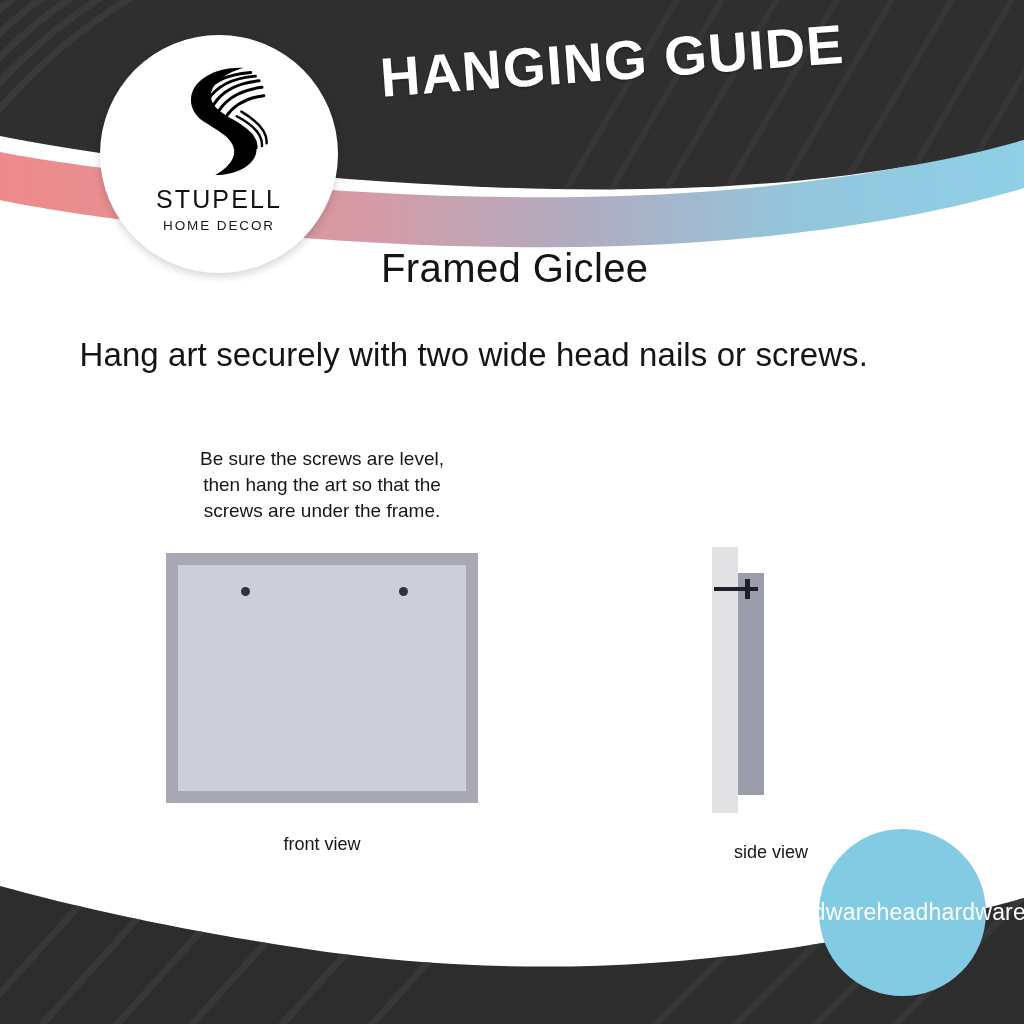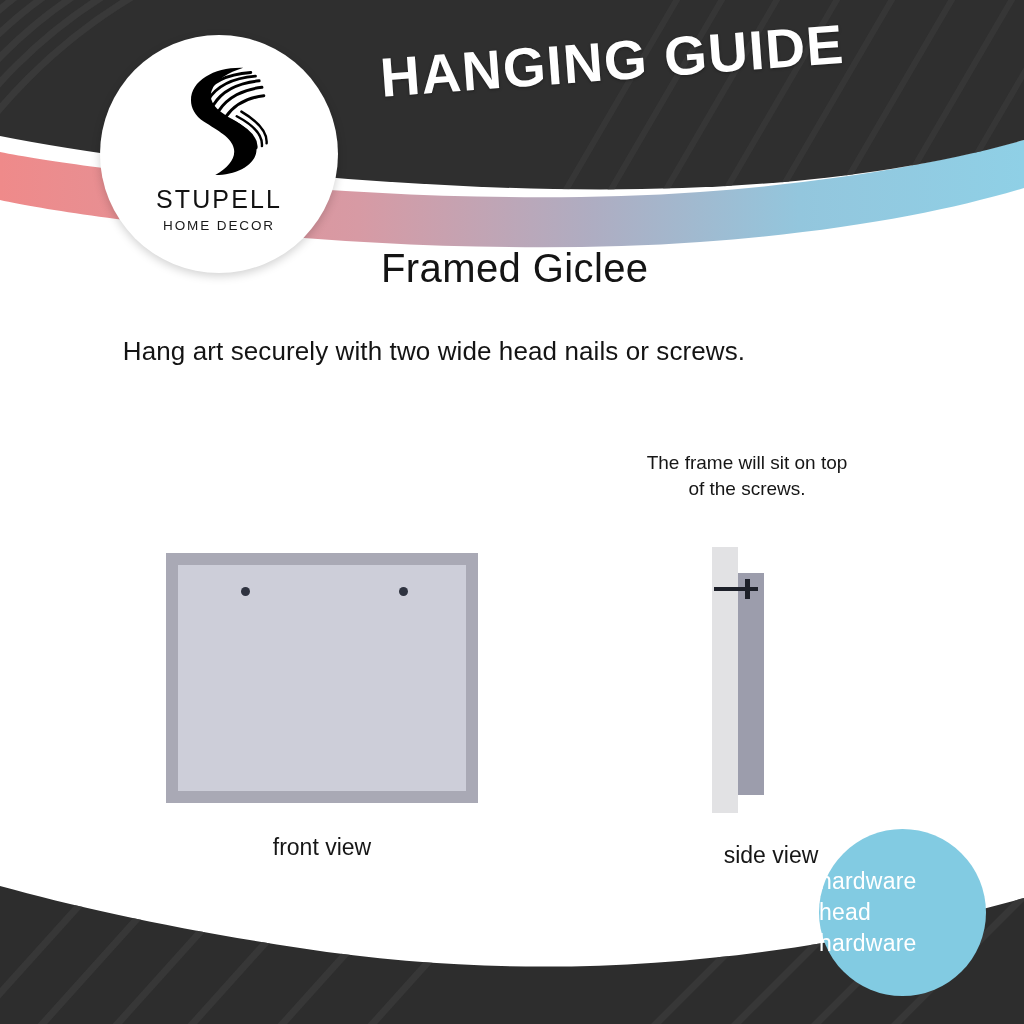--- a/index.html
+++ b/index.html
@@ -94,22 +94,22 @@
     z-index: 4;
     margin-top: 8px;
   }
 
   
   #main-instruction {
     position: absolute;
     left: 0;
     top: 336px;
     width: 868px;
-    text-align: center;
-    font-size: 26px;
+    text-align: right;
+    font-size: 33px;
     color: #141414;
     font-weight: 500;
     letter-spacing: 0.1px;
     z-index: 4;
   }
 
   
   .caption-block {
     position: absolute;
     text-align: center;
@@ -194,21 +194,21 @@
     width: 5px;
     height: 20px;
     background: #1d2029;
     z-index: 4;
   }
 
   
   .view-label {
     position: absolute;
     text-align: center;
-    font-size: 23px;
+    font-size: 18px;
     color: #161616;
     font-weight: 500;
     z-index: 4;
   }
   #label-front-view {
     left: 162px;
     top: 834px;
     width: 320px;
   }
   #label-side-view {
@@ -220,22 +220,22 @@
   
   #hardware-badge {
     position: absolute;
     left: 819px;
     top: 829px;
     width: 167px;
     height: 167px;
     border-radius: 50%;
     background: #82cbe2;
     display: flex;
-    flex-direction: column;
-    align-items: flex-start;
+    flex-direction: row;
+    align-items: center;
     justify-content: center;
     z-index: 8;
   }
   .badge-line {
     color: #ffffff;
     font-size: 23px;
     line-height: 31px;
     font-weight: 400;
     letter-spacing: 0.2px;
   }
@@ -328,25 +328,26 @@
     <div class="logo-word">STUPELL</div>
     <div class="logo-sub">HOME DECOR</div>
   </div>
 
   <div id="header-title">HANGING GUIDE</div>
 
   <div id="product-type">Framed Giclee</div>
 
   <div id="main-instruction">Hang art securely with two wide head nails or screws.</div>
 
-
-  <div class="caption-block" id="caption-side">
-    <div>The frame will sit on top</div>
-    <div>of the screws.</div>
+  <div class="caption-block" id="caption-front">
+    <div>Be sure the screws are level,</div>
+    <div>then hang the art so that the</div>
+    <div>screws are under the frame.</div>
   </div>
+
 
   <div id="front-view-frame">
     <div id="front-view-mat">
       <div class="screw-dot" id="screw-dot-left"></div>
       <div class="screw-dot" id="screw-dot-right"></div>
     </div>
   </div>
 
   <div id="side-view-wall"></div>
   <div id="side-view-frame"></div>

